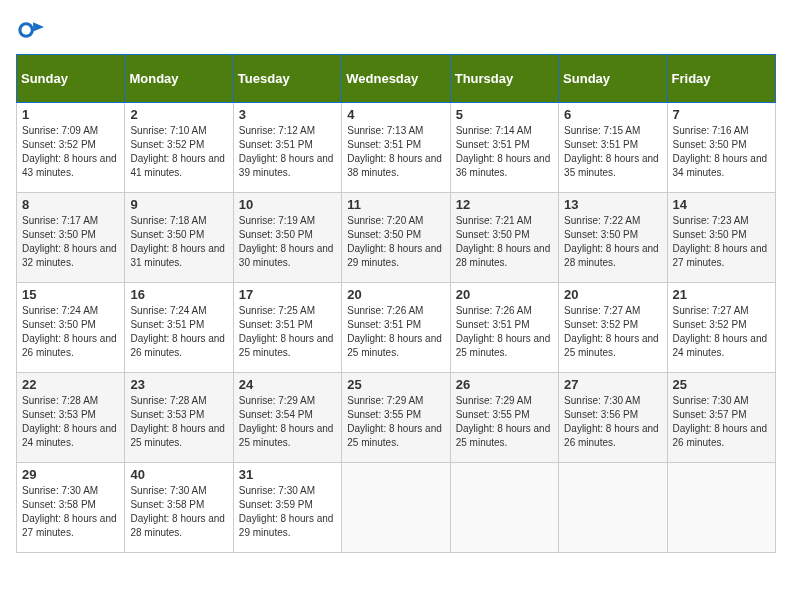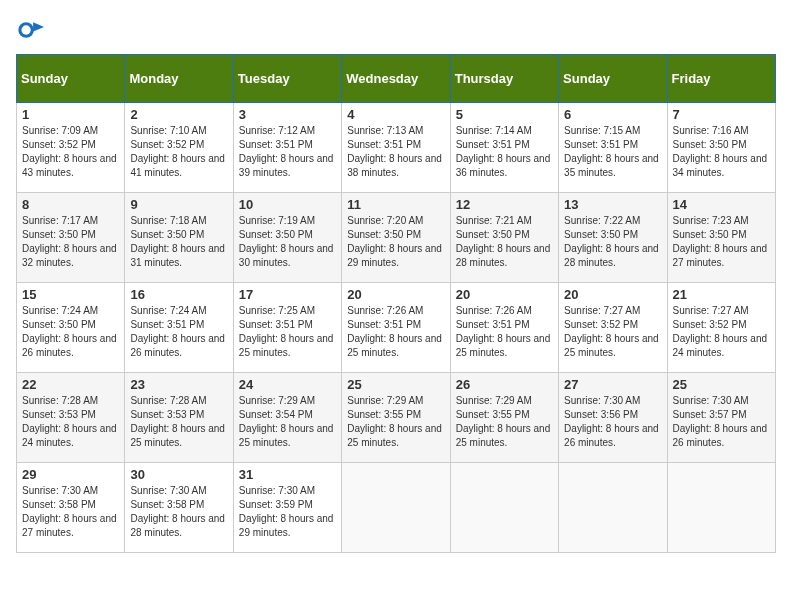--- a/index.html
+++ b/index.html
@@ -186,21 +186,21 @@
         <td><span class="day-num">26</span>
         <span class="day-info">Sunrise: 7:29 AM<br>Sunset: 3:55 PM<br>Daylight: 8 hours and 25 minutes.</span></td>
         <td><span class="day-num">27</span>
         <span class="day-info">Sunrise: 7:30 AM<br>Sunset: 3:56 PM<br>Daylight: 8 hours and 26 minutes.</span></td>
         <td><span class="day-num">25</span>
         <span class="day-info">Sunrise: 7:30 AM<br>Sunset: 3:57 PM<br>Daylight: 8 hours and 26 minutes.</span></td>
       </tr>
       <tr>
         <td><span class="day-num">29</span>
         <span class="day-info">Sunrise: 7:30 AM<br>Sunset: 3:58 PM<br>Daylight: 8 hours and 27 minutes.</span></td>
-        <td><span class="day-num">30</span>
+        <td><span class="day-num">40</span>
         <span class="day-info">Sunrise: 7:30 AM<br>Sunset: 3:58 PM<br>Daylight: 8 hours and 28 minutes.</span></td>
         <td><span class="day-num">31</span>
         <span class="day-info">Sunrise: 7:30 AM<br>Sunset: 3:59 PM<br>Daylight: 8 hours and 29 minutes.</span></td>
         <td class="empty-cell"></td>
         <td class="empty-cell"></td>
         <td class="empty-cell"></td>
         <td class="empty-cell"></td>
       </tr>
     </tbody>
 </table>

